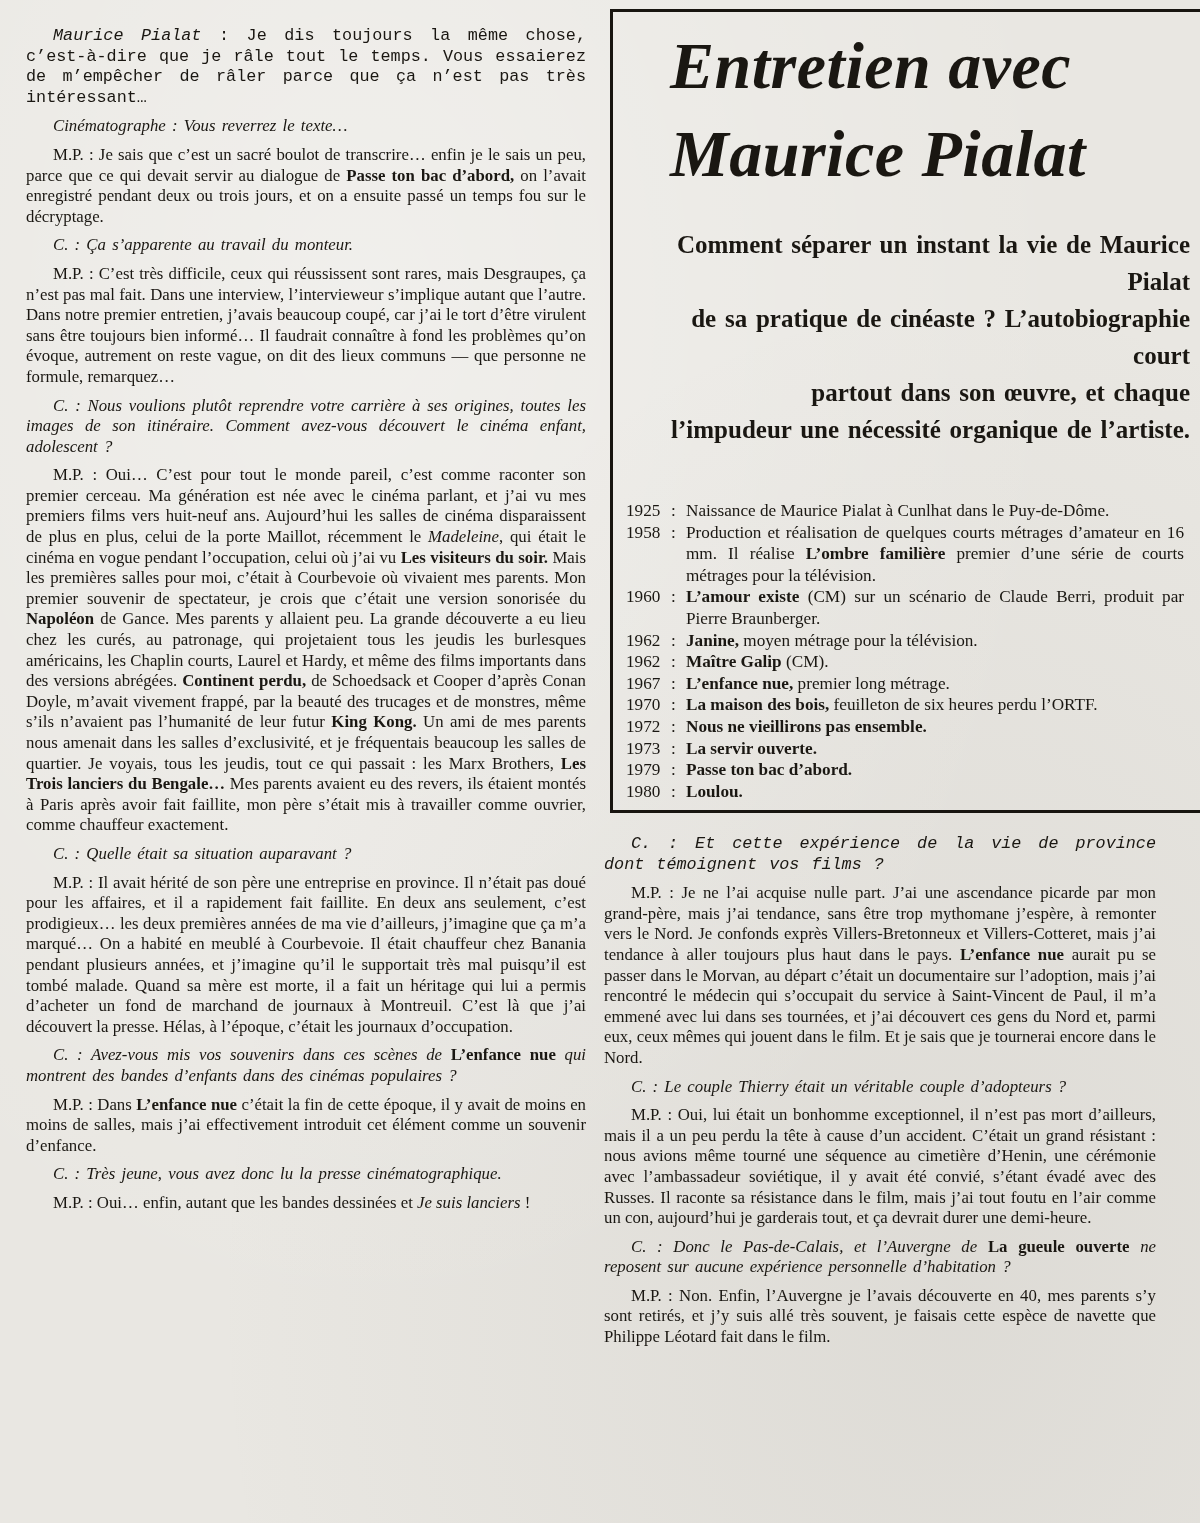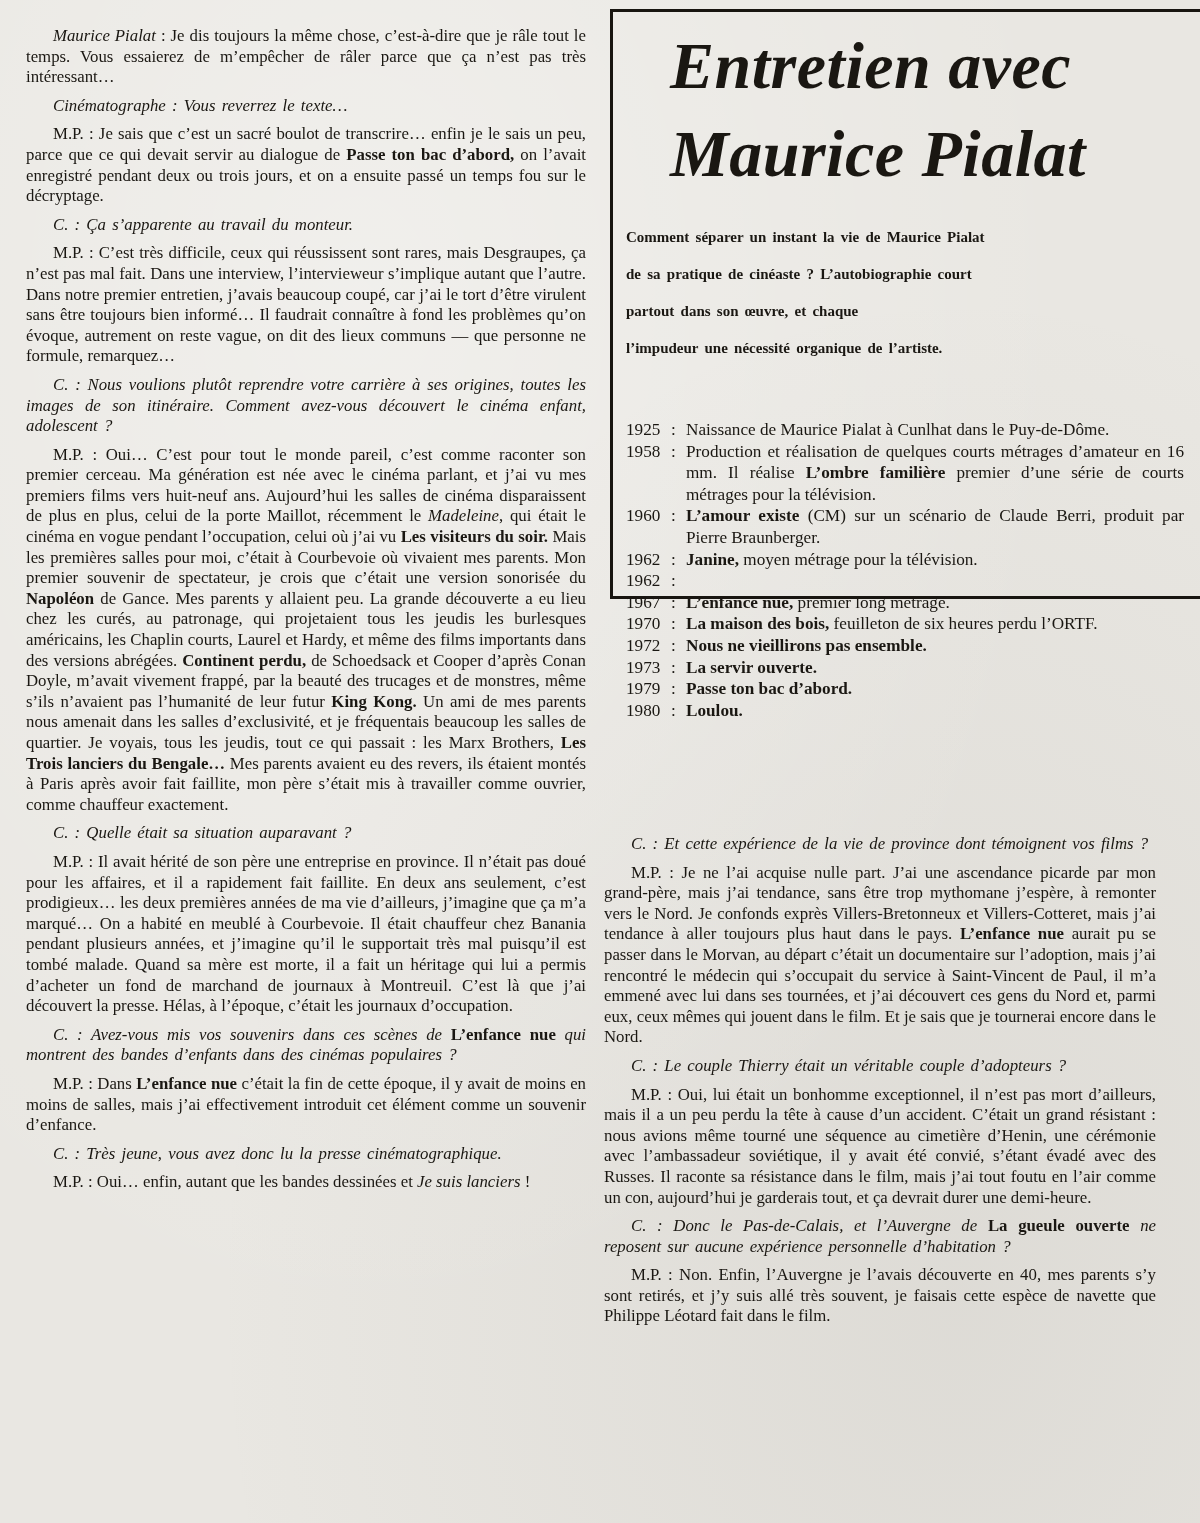--- a/index.html
+++ b/index.html
@@ -11,40 +11,40 @@
     font-family:"Liberation Serif","DejaVu Serif",serif;
     color:#1a1712;
   }
   .column{position:absolute;}
   .left-col{left:26px;top:26px;width:560px;}
   .right-col{left:604px;top:834px;width:552px;}
   .para{
     font-size:16.8px;line-height:20.6px;
     margin:8px 0 0 0;text-align:justify;text-indent:27px;
   }
-  .column .para:first-child{margin-top:0;}
+  .column .para:first-child{margin-top:0;font-family:Liberation Mono, monospace;}
   .para.question{font-style:italic;word-spacing:2px;}
   .seg-b{font-weight:bold;}
   .seg-i{font-style:italic;}
   .seg-r{font-style:normal;}
   
   .title-box{
-    position:absolute;left:610px;top:9px;width:590px;height:590px;
+    position:absolute;left:610px;top:9px;width:590px;height:804px;
     box-sizing:border-box;border:3px solid #181510;border-right:none;
     padding:10px 10px 0 13px;
   }
   .box-title{
     font-style:italic;font-weight:600;
     font-size:66px;line-height:88px;
     padding-left:44px;letter-spacing:.5px;
     white-space:nowrap;
   }
   .intro{
-    margin-top:21px;text-align:left;
-    font-weight:bold;font-size:15px;line-height:37px;
+    margin-top:28px;text-align:right;
+    font-weight:bold;font-size:25px;line-height:37px;
     word-spacing:2.5px;
   }
   .filmography{
     margin-top:52px;font-size:17.2px;line-height:21.6px;
     padding-right:6px;
   }
   .filmo-row{display:flex;}
   .filmo-year{width:45px;flex:none;}
   .filmo-sep{width:15px;flex:none;text-align:left;}
   .filmo-text{flex:1;text-align:justify;}
@@ -96,20 +96,21 @@
         <div class="filmo-text"><span class="seg-b">L’amour existe</span><span> (CM) sur un scénario de Claude Berri, produit par Pierre Braunberger.</span></div>
       </div>
       <div class="filmo-row">
         <span class="filmo-year">1962</span>
         <span class="filmo-sep">:</span>
         <div class="filmo-text"><span class="seg-b">Janine,</span><span> moyen métrage pour la télévision.</span></div>
       </div>
       <div class="filmo-row">
         <span class="filmo-year">1962</span>
         <span class="filmo-sep">:</span>
+        <div class="filmo-text"><span class="seg-b">Maître Galip</span><span> (CM).</span></div>
       </div>
       <div class="filmo-row">
         <span class="filmo-year">1967</span>
         <span class="filmo-sep">:</span>
         <div class="filmo-text"><span class="seg-b">L’enfance nue,</span><span> premier long métrage.</span></div>
       </div>
       <div class="filmo-row">
         <span class="filmo-year">1970</span>
         <span class="filmo-sep">:</span>
         <div class="filmo-text"><span class="seg-b">La maison des bois,</span><span> feuilleton de six heures perdu l’ORTF.</span></div>

